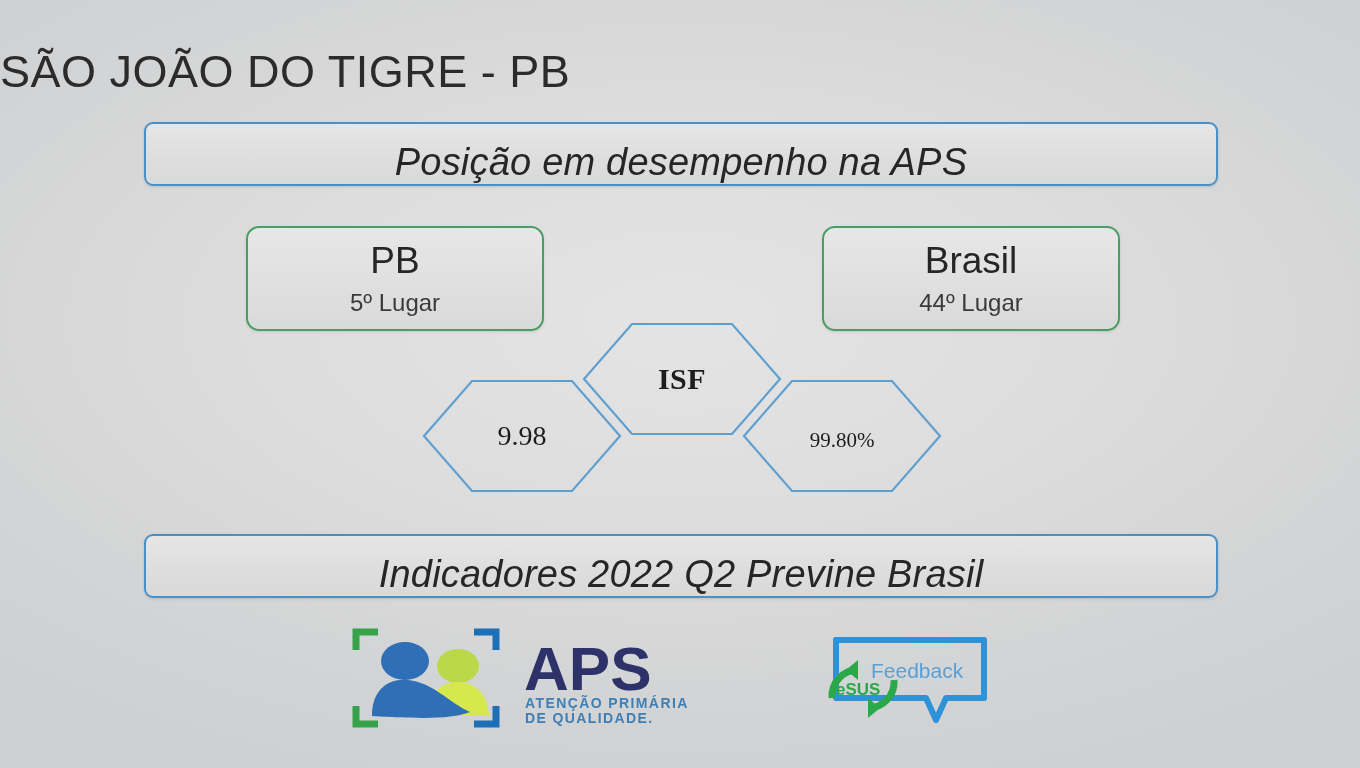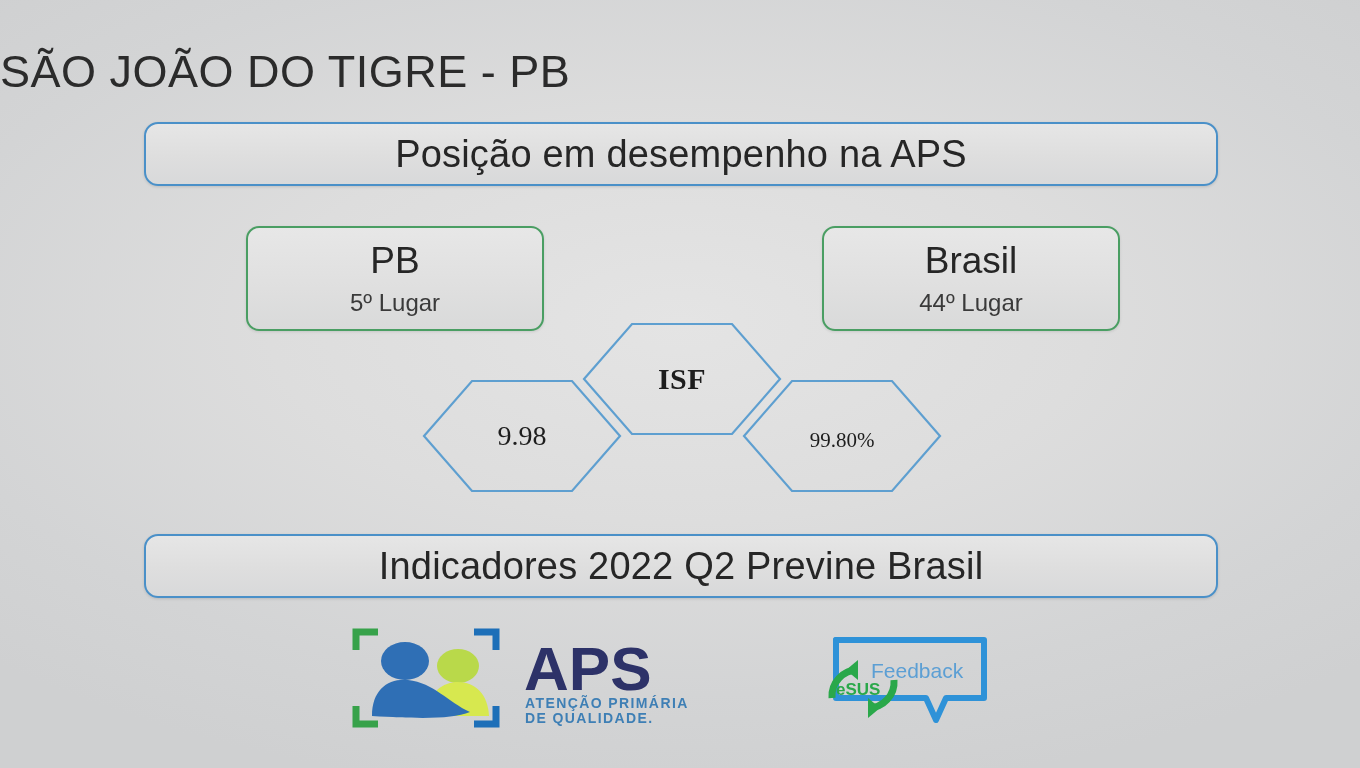--- a/index.html
+++ b/index.html
@@ -23,26 +23,27 @@
     letter-spacing: 0.5px;
     color: #2b2b2b;
     white-space: nowrap;
     margin-top: 12px;
   }
 
   
   .banner {
     position: absolute;
     border: 2px solid #4a90c8;
-    border-radius: 14px;
+    border-radius: 9px;
     background: linear-gradient(180deg,#e6e6e6 0%, #dedede 55%, #d8d9da 100%);
     box-shadow: 0 1px 3px rgba(0,0,0,0.13);
     display: flex;
-    align-items: center;
+    align-items: flex-end;
     justify-content: center;
+    font-style: italic;
   }
   .banner-text {
     font-size: 38px;
     font-weight: 400;
     color: #262626;
     white-space: nowrap;
     letter-spacing: 0.2px;
   }
   #banner-top   { left: 144px; top: 122px; width: 1074px; height: 64px; }
   #banner-bottom{ left: 144px; top: 526px; width: 1074px; height: 64px; margin-top: 8px; }

